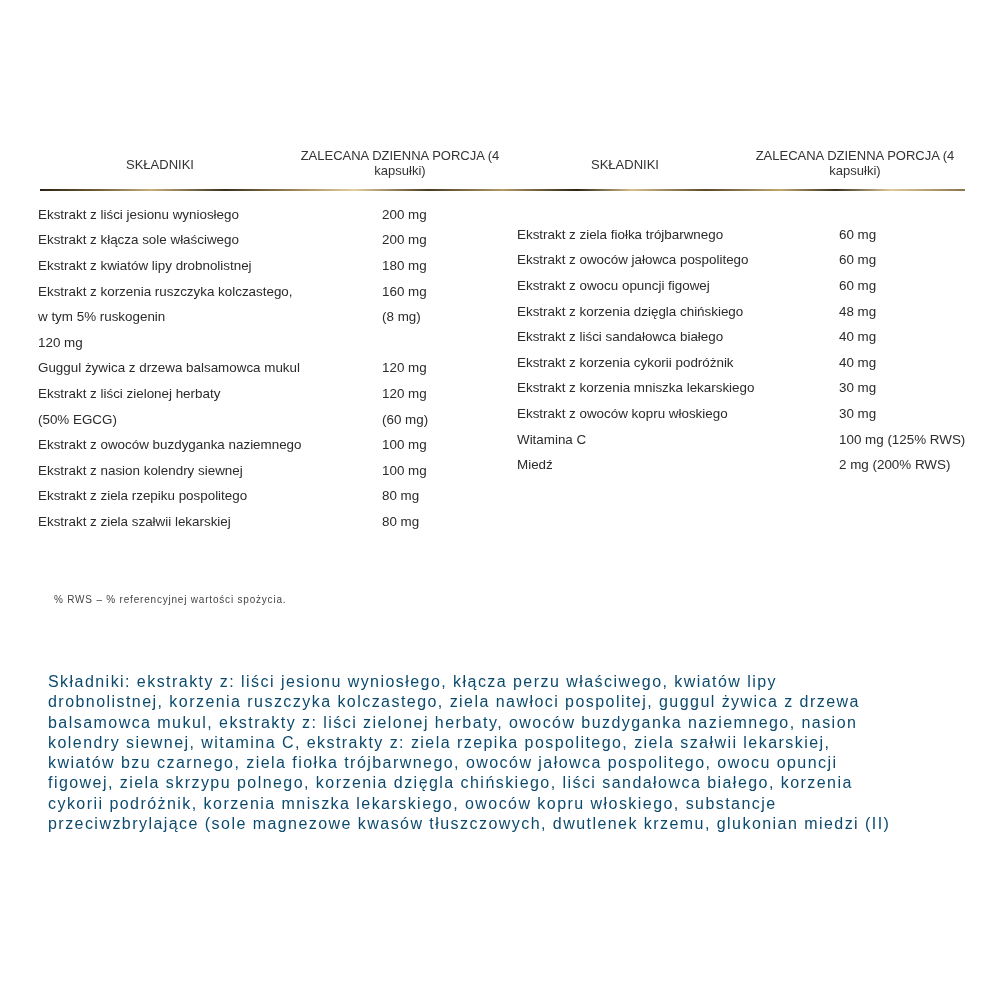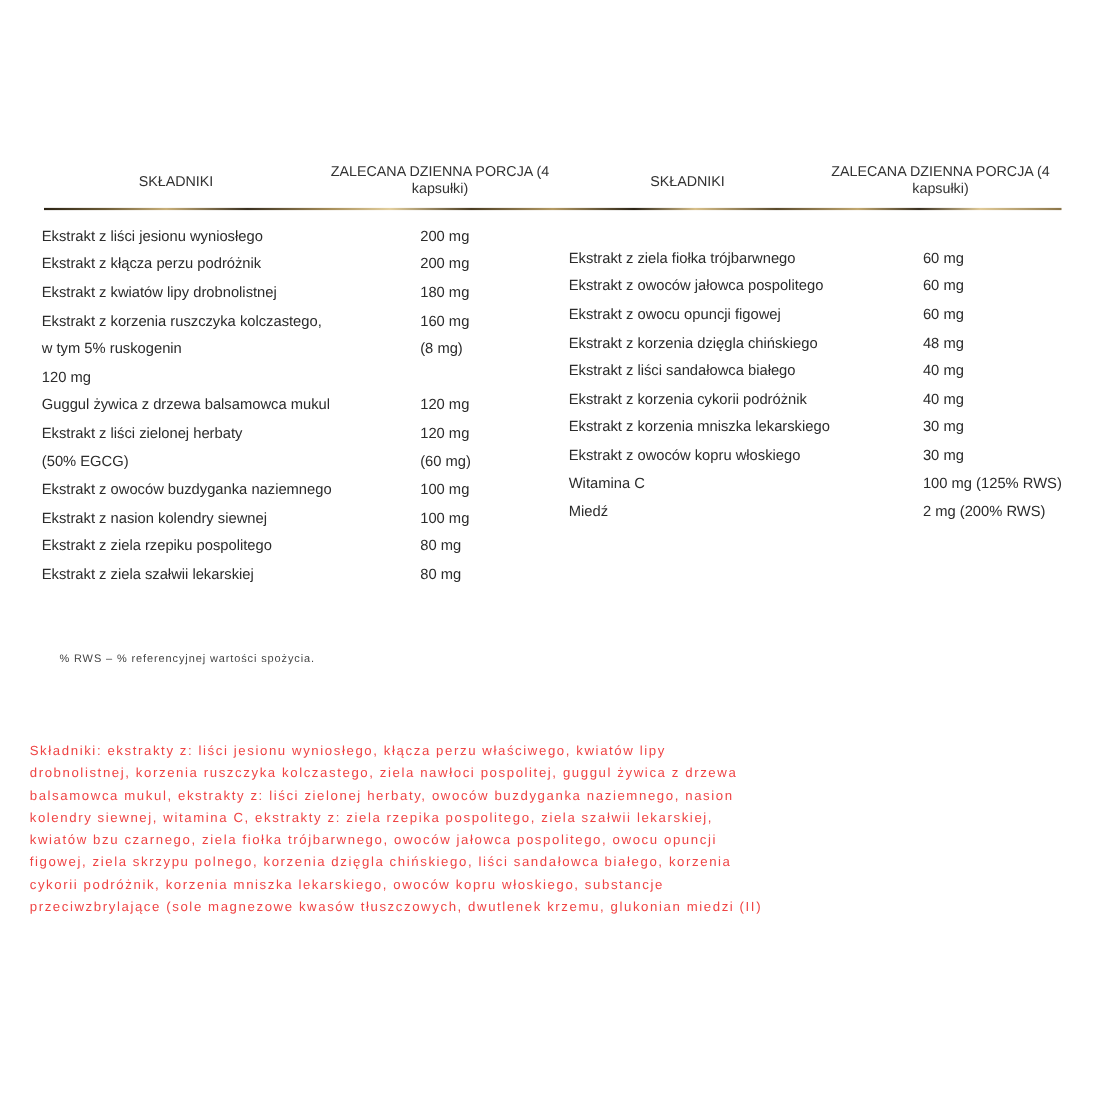--- a/index.html
+++ b/index.html
@@ -62,47 +62,47 @@
       position: absolute;
       left: 54px;
       top: 594px;
       font-size: 10px;
       letter-spacing: 0.8px;
       color: #444;
     }
 
     .ingredients-paragraph {
       position: absolute;
-      left: 27px;
+      left: 48px;
       top: 672px;
       width: 935px;
-      font-size: 12px;
+      font-size: 16px;
       line-height: 20.3px;
       letter-spacing: 1.45px;
-      color: #ef4444;
+      color: #0c4a6e;
       white-space: pre-line;
     }
   </style>
 </head>
 <body>
 
 <div id="hdr-left-name" class="table-header">SKŁADNIKI</div>
 <div id="hdr-left-dose" class="table-header">ZALECANA DZIENNA PORCJA (4 kapsułki)</div>
 <div id="hdr-right-name" class="table-header">SKŁADNIKI</div>
 <div id="hdr-right-dose" class="table-header">ZALECANA DZIENNA PORCJA (4 kapsułki)</div>
 
 <div class="gold-rule"></div>
 
 <div id="col-left" class="col">
   <div class="row">
       <span class="name">Ekstrakt z liści jesionu wyniosłego</span>
       <span class="dose">200 mg</span>
     </div>
   <div class="row">
-      <span class="name">Ekstrakt z kłącza perzu podróżnik</span>
+      <span class="name">Ekstrakt z kłącza sole właściwego</span>
       <span class="dose">200 mg</span>
     </div>
   <div class="row">
       <span class="name">Ekstrakt z kwiatów lipy drobnolistnej</span>
       <span class="dose">180 mg</span>
     </div>
   <div class="row">
       <span class="name">Ekstrakt z korzenia ruszczyka kolczastego,</span>
       <span class="dose">160 mg</span>
     </div>

